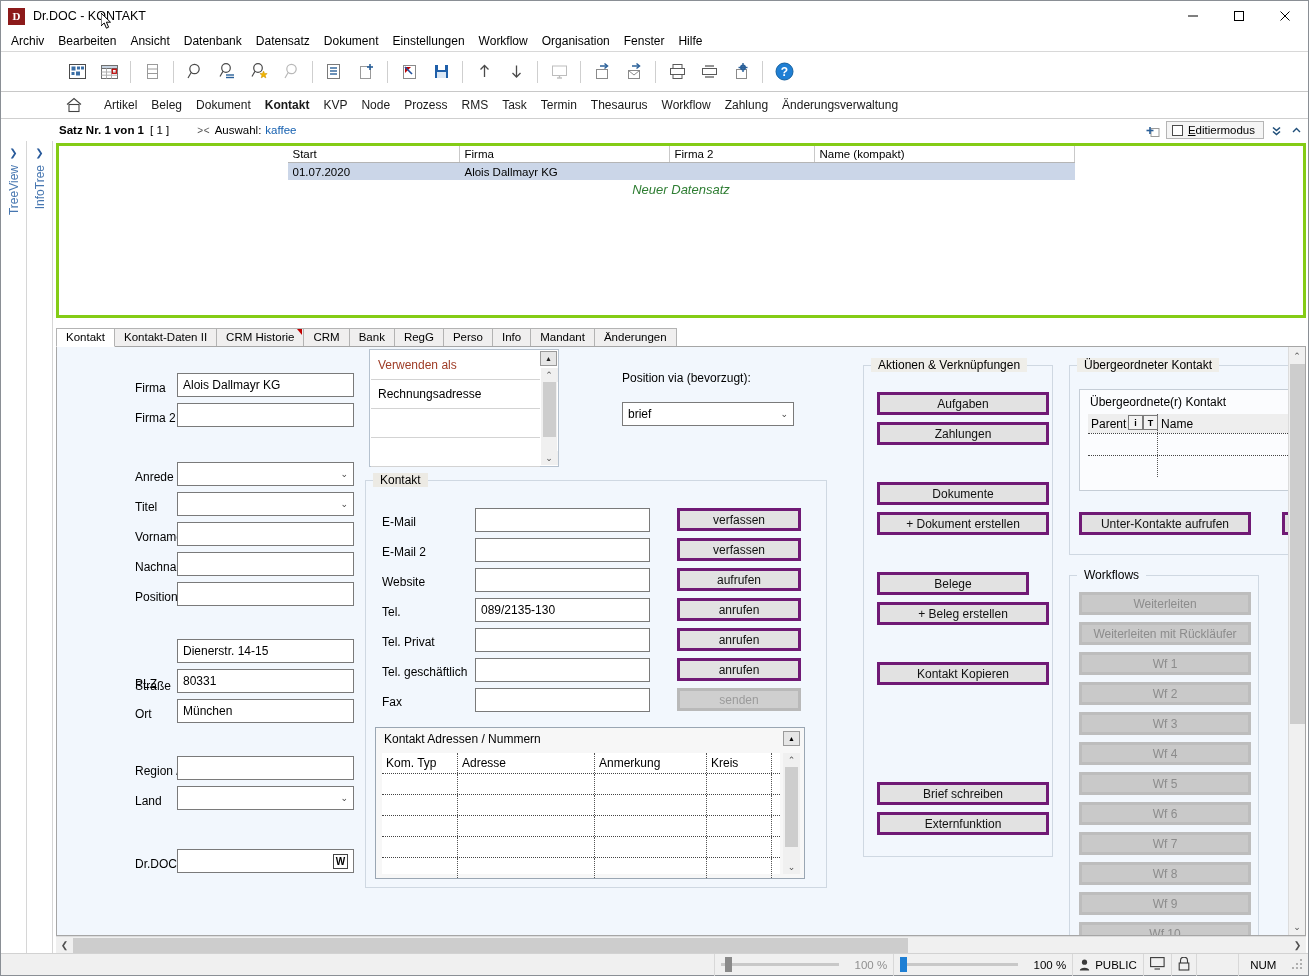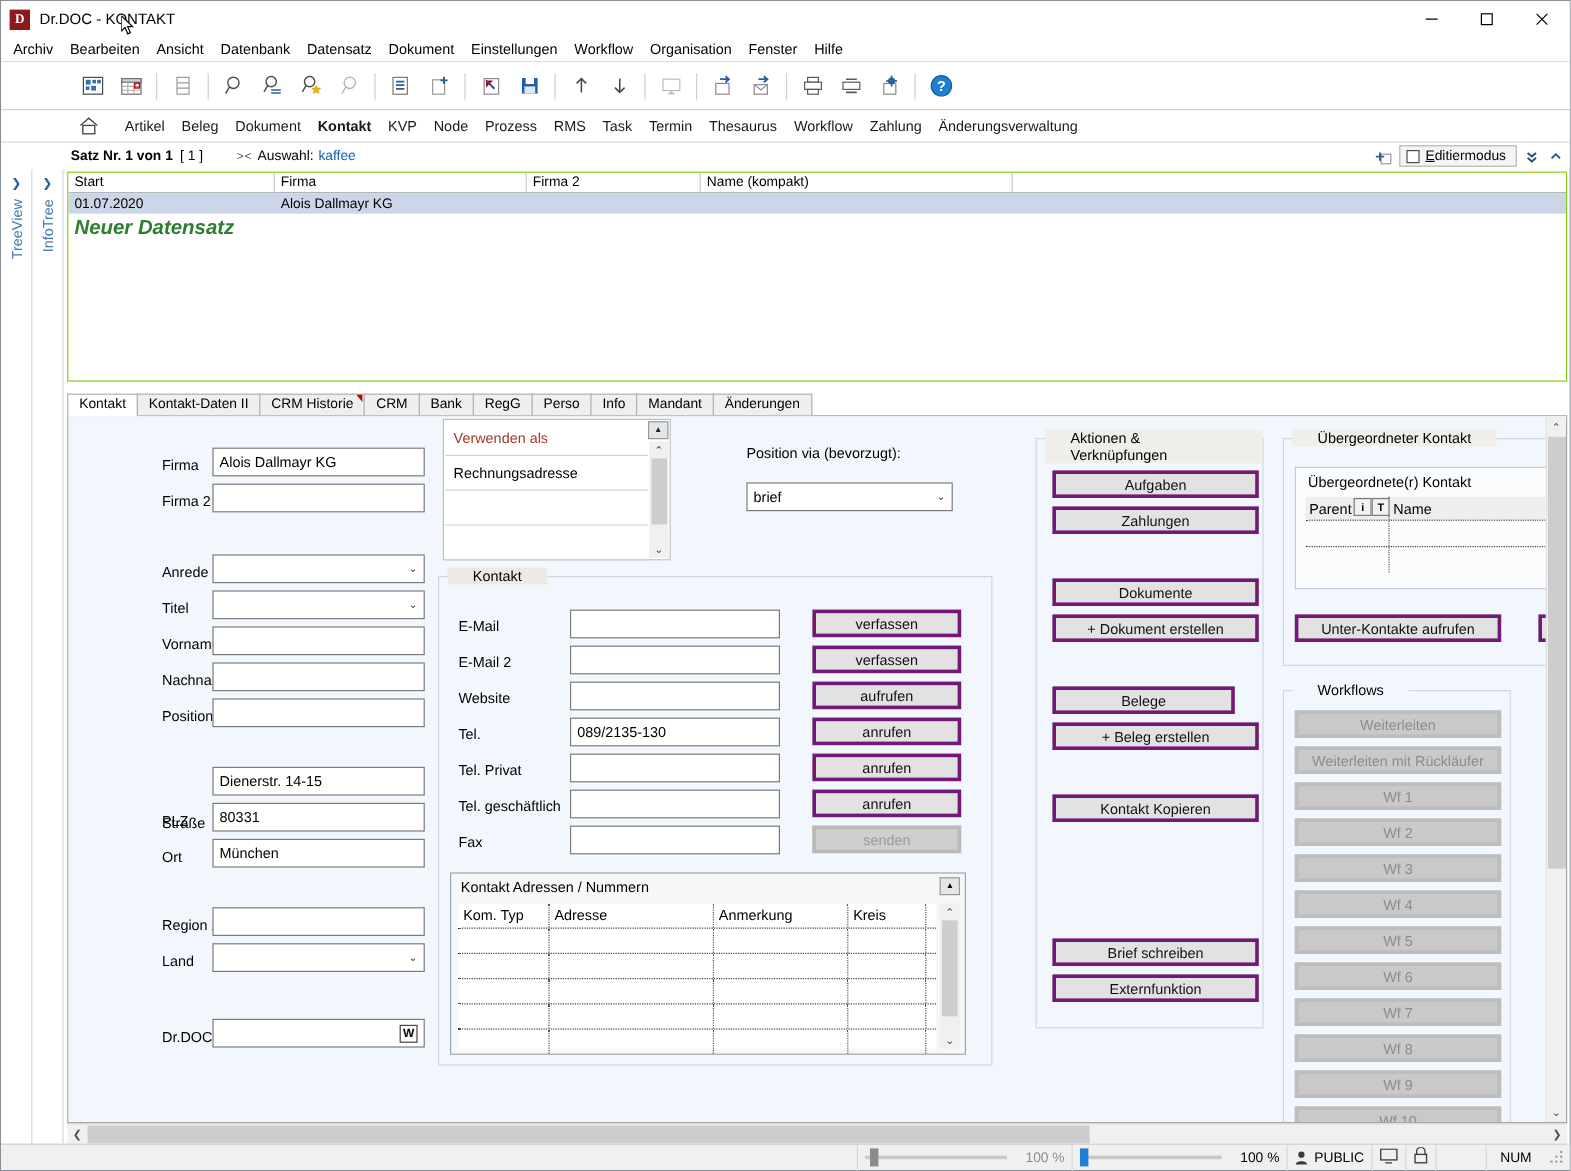--- a/index.html
+++ b/index.html
@@ -134,42 +134,42 @@
     writing-mode: vertical-rl;
     transform: rotate(180deg);
     font-size: 12px; color: #4676b0; white-space: nowrap;
   }
 
   .content-col { flex: 1; display: flex; flex-direction: column; min-width: 0; padding-right: 2px;}
 
   
   .grid-outer {
     height: 175px; min-height: 175px;
-    border: 1px solid #84cc16;
+    border: 3px solid #84cc16;
     background: #fff; margin-top: 2px;
     display: flex; flex-direction: column;
     overflow: hidden;
+    align-items: center;
   }
   .grid-head { display: flex; height: 17px; background: #ffffff; border-bottom: 1px solid #b5b5b5;}
   .grid-head .gh {
     font-size: 11.5px; padding: 1px 5px;
     border-right: 1px solid #c9c9c9;
     display: flex; align-items: center;
     white-space: nowrap; overflow: hidden;
   }
   .grid-row { display: flex; height: 17px; }
   .grid-row.sel { background: #cbd6e8; }
   .grid-row .gc {
     font-size: 11.5px; padding: 1px 5px; display: flex; align-items: center;
     white-space: nowrap; overflow: hidden;
   }
   .grid-new {
-    font-size: 17px; font-style: italic; color: #2e7d32;
+    font-size: 13px; font-style: italic; color: #2e7d32;
     padding: 2px 5px;
-    font-weight: bold;
   }
   .c-start { width: 172px; }
   .c-firma { width: 210px; }
   .c-firma2 { width: 145px; }
   .c-name  { width: 260px; }
 
   
   .formtabs {
     display: flex; align-items: flex-end; height: 21px; min-height: 21px;
     margin-top: 8px; padding-left: 0px;
@@ -242,21 +242,21 @@
     height: 23px; white-space: nowrap;
   }
   .btn.disabled { color: #9b9b9b; background: #cfcfcf; border-color: #b9b9b9; }
   .btn.wf { background: #c9c9c9; border-color: #bdbdbd; color: #8c8c8c; }
 
   .groupbox {
     position: absolute; border: 1px solid #cfd8e2; background: transparent;
   }
   .groupbox > .gb-title {
     position: absolute; top: -8px; left: 7px;
-    background: #f2f7fd; padding: 0 21px; font-size: 12px; color: #000;
+    background: #f2f7fd; padding: 0 7px; font-size: 12px; color: #000;
   }
 
   
   .valist {
     position: absolute; border: 1px solid #b6c2cf; background: #ffffff;
   }
   .val-inner { position:absolute; left:1px; top:1px; right:18px; bottom:1px; background:#fff;}
   .val-row { height: 29px; border-bottom: 1px solid #d3d3d3; display:flex; align-items:center; padding-left:7px; font-size: 12px;}
   .val-row.hdr { color: #9e3b25; }
   .val-btn-up {

